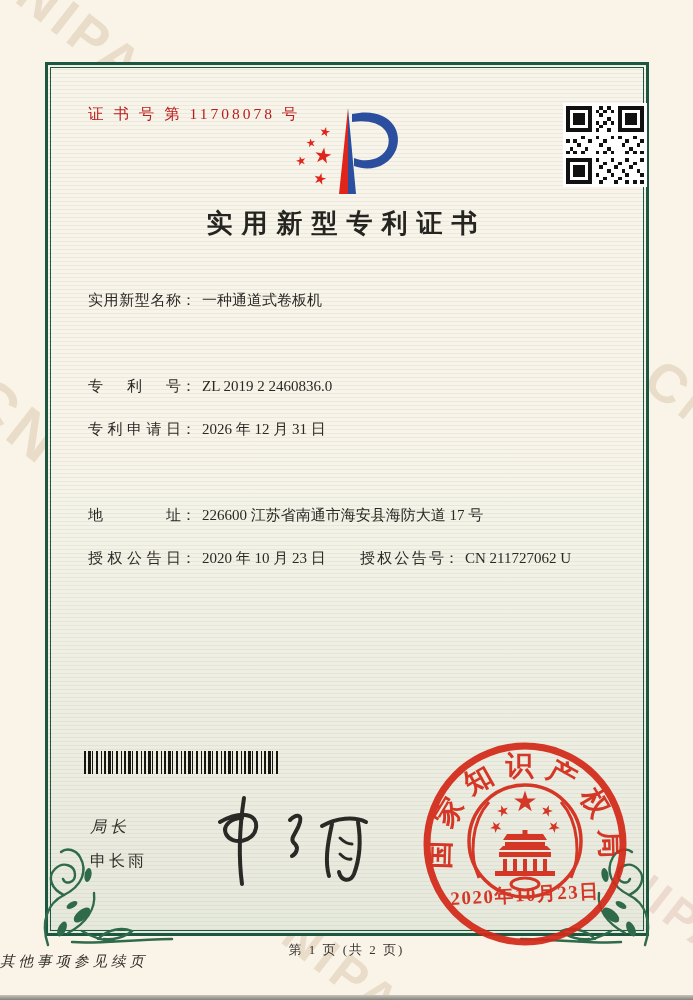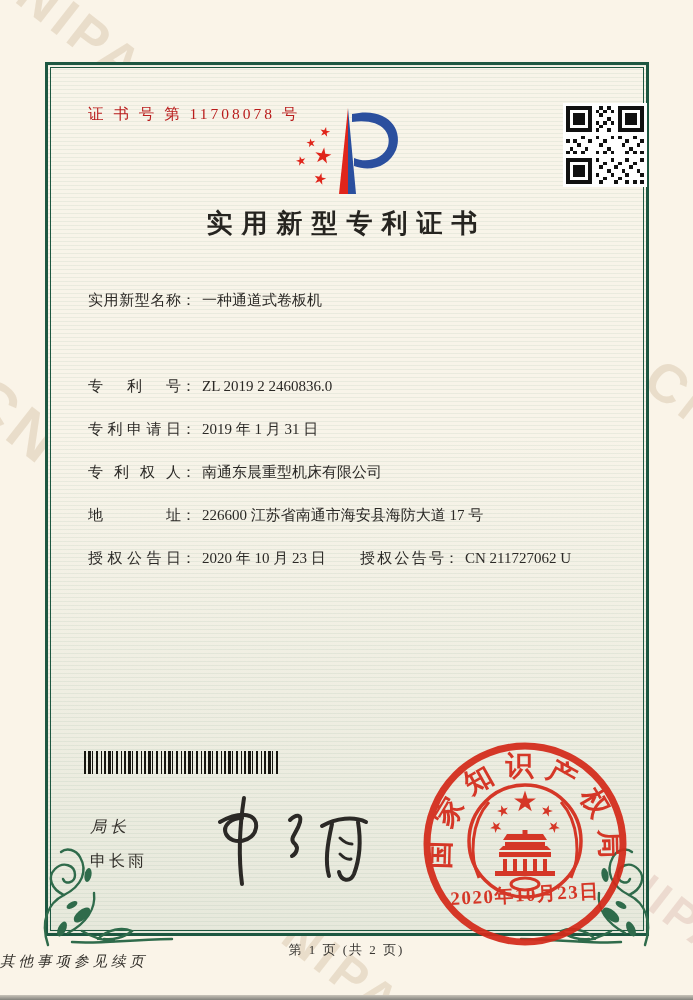--- a/index.html
+++ b/index.html
@@ -176,24 +176,21 @@
 
   <div class="abs title">实用新型专利证书</div>
 
   <div class="abs frow r1">
     <span class="flabel">实用新型名称</span><span class="fcolon">：</span><span>一种通道式卷板机</span>
   </div>
   <div class="abs frow r3">
     <span class="flabel">专利号</span><span class="fcolon">：</span><span>ZL 2019 2 2460836.0</span>
   </div>
   <div class="abs frow r4">
-    <span class="flabel">专利申请日</span><span class="fcolon">：</span><span>2019 年 1 月 31 日</span>
-  </div>
-  <div class="abs frow r5">
-    <span class="flabel">专利权人</span><span class="fcolon">：</span><span>南通东晨重型机床有限公司</span>
+    <span class="flabel">专利申请日</span><span class="fcolon">：</span><span>2026 年 12 月 31 日</span>
   </div>
   <div class="abs frow r6">
     <span class="flabel">地址</span><span class="fcolon">：</span><span>226600 江苏省南通市海安县海防大道 17 号</span>
   </div>
   <div class="abs frow r7">
     <span class="flabel">授权公告日</span><span class="fcolon">：</span><span>2020 年 10 月 23 日</span>
     <span class="pair2">
       <span class="flabel">授权公告号</span><span class="fcolon">：</span><span>CN 211727062 U</span>
     </span>
   </div>

